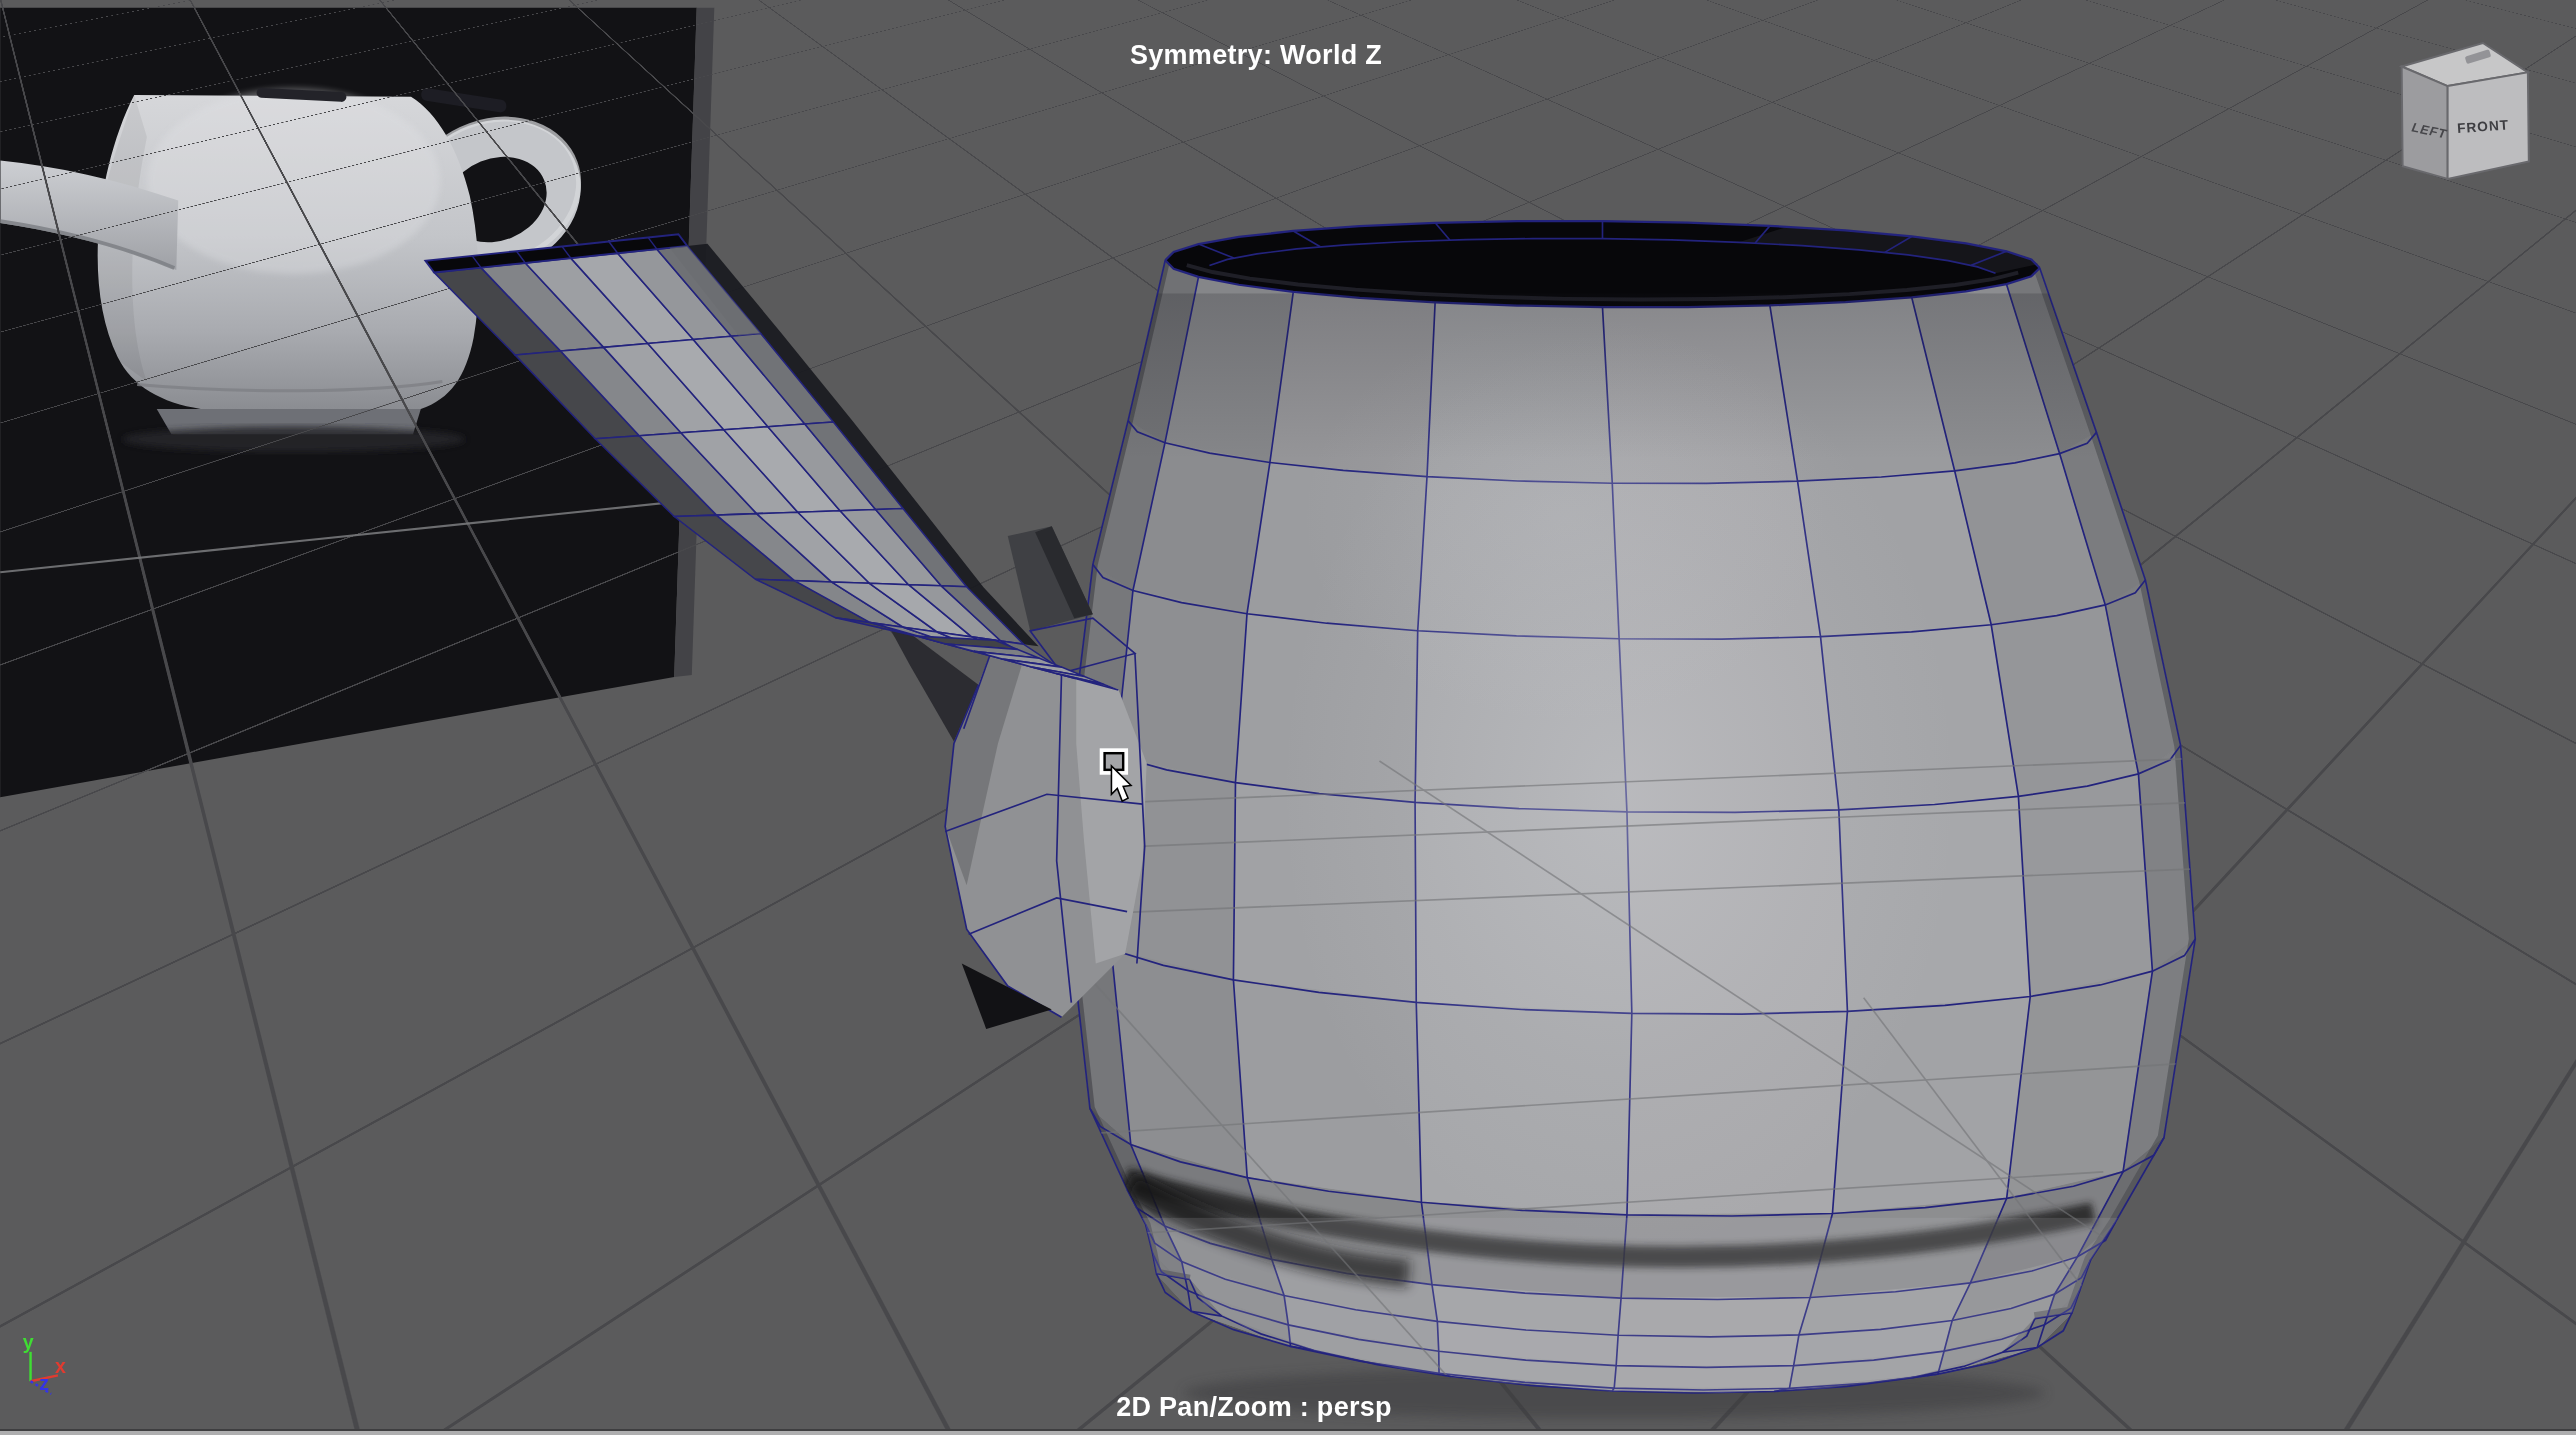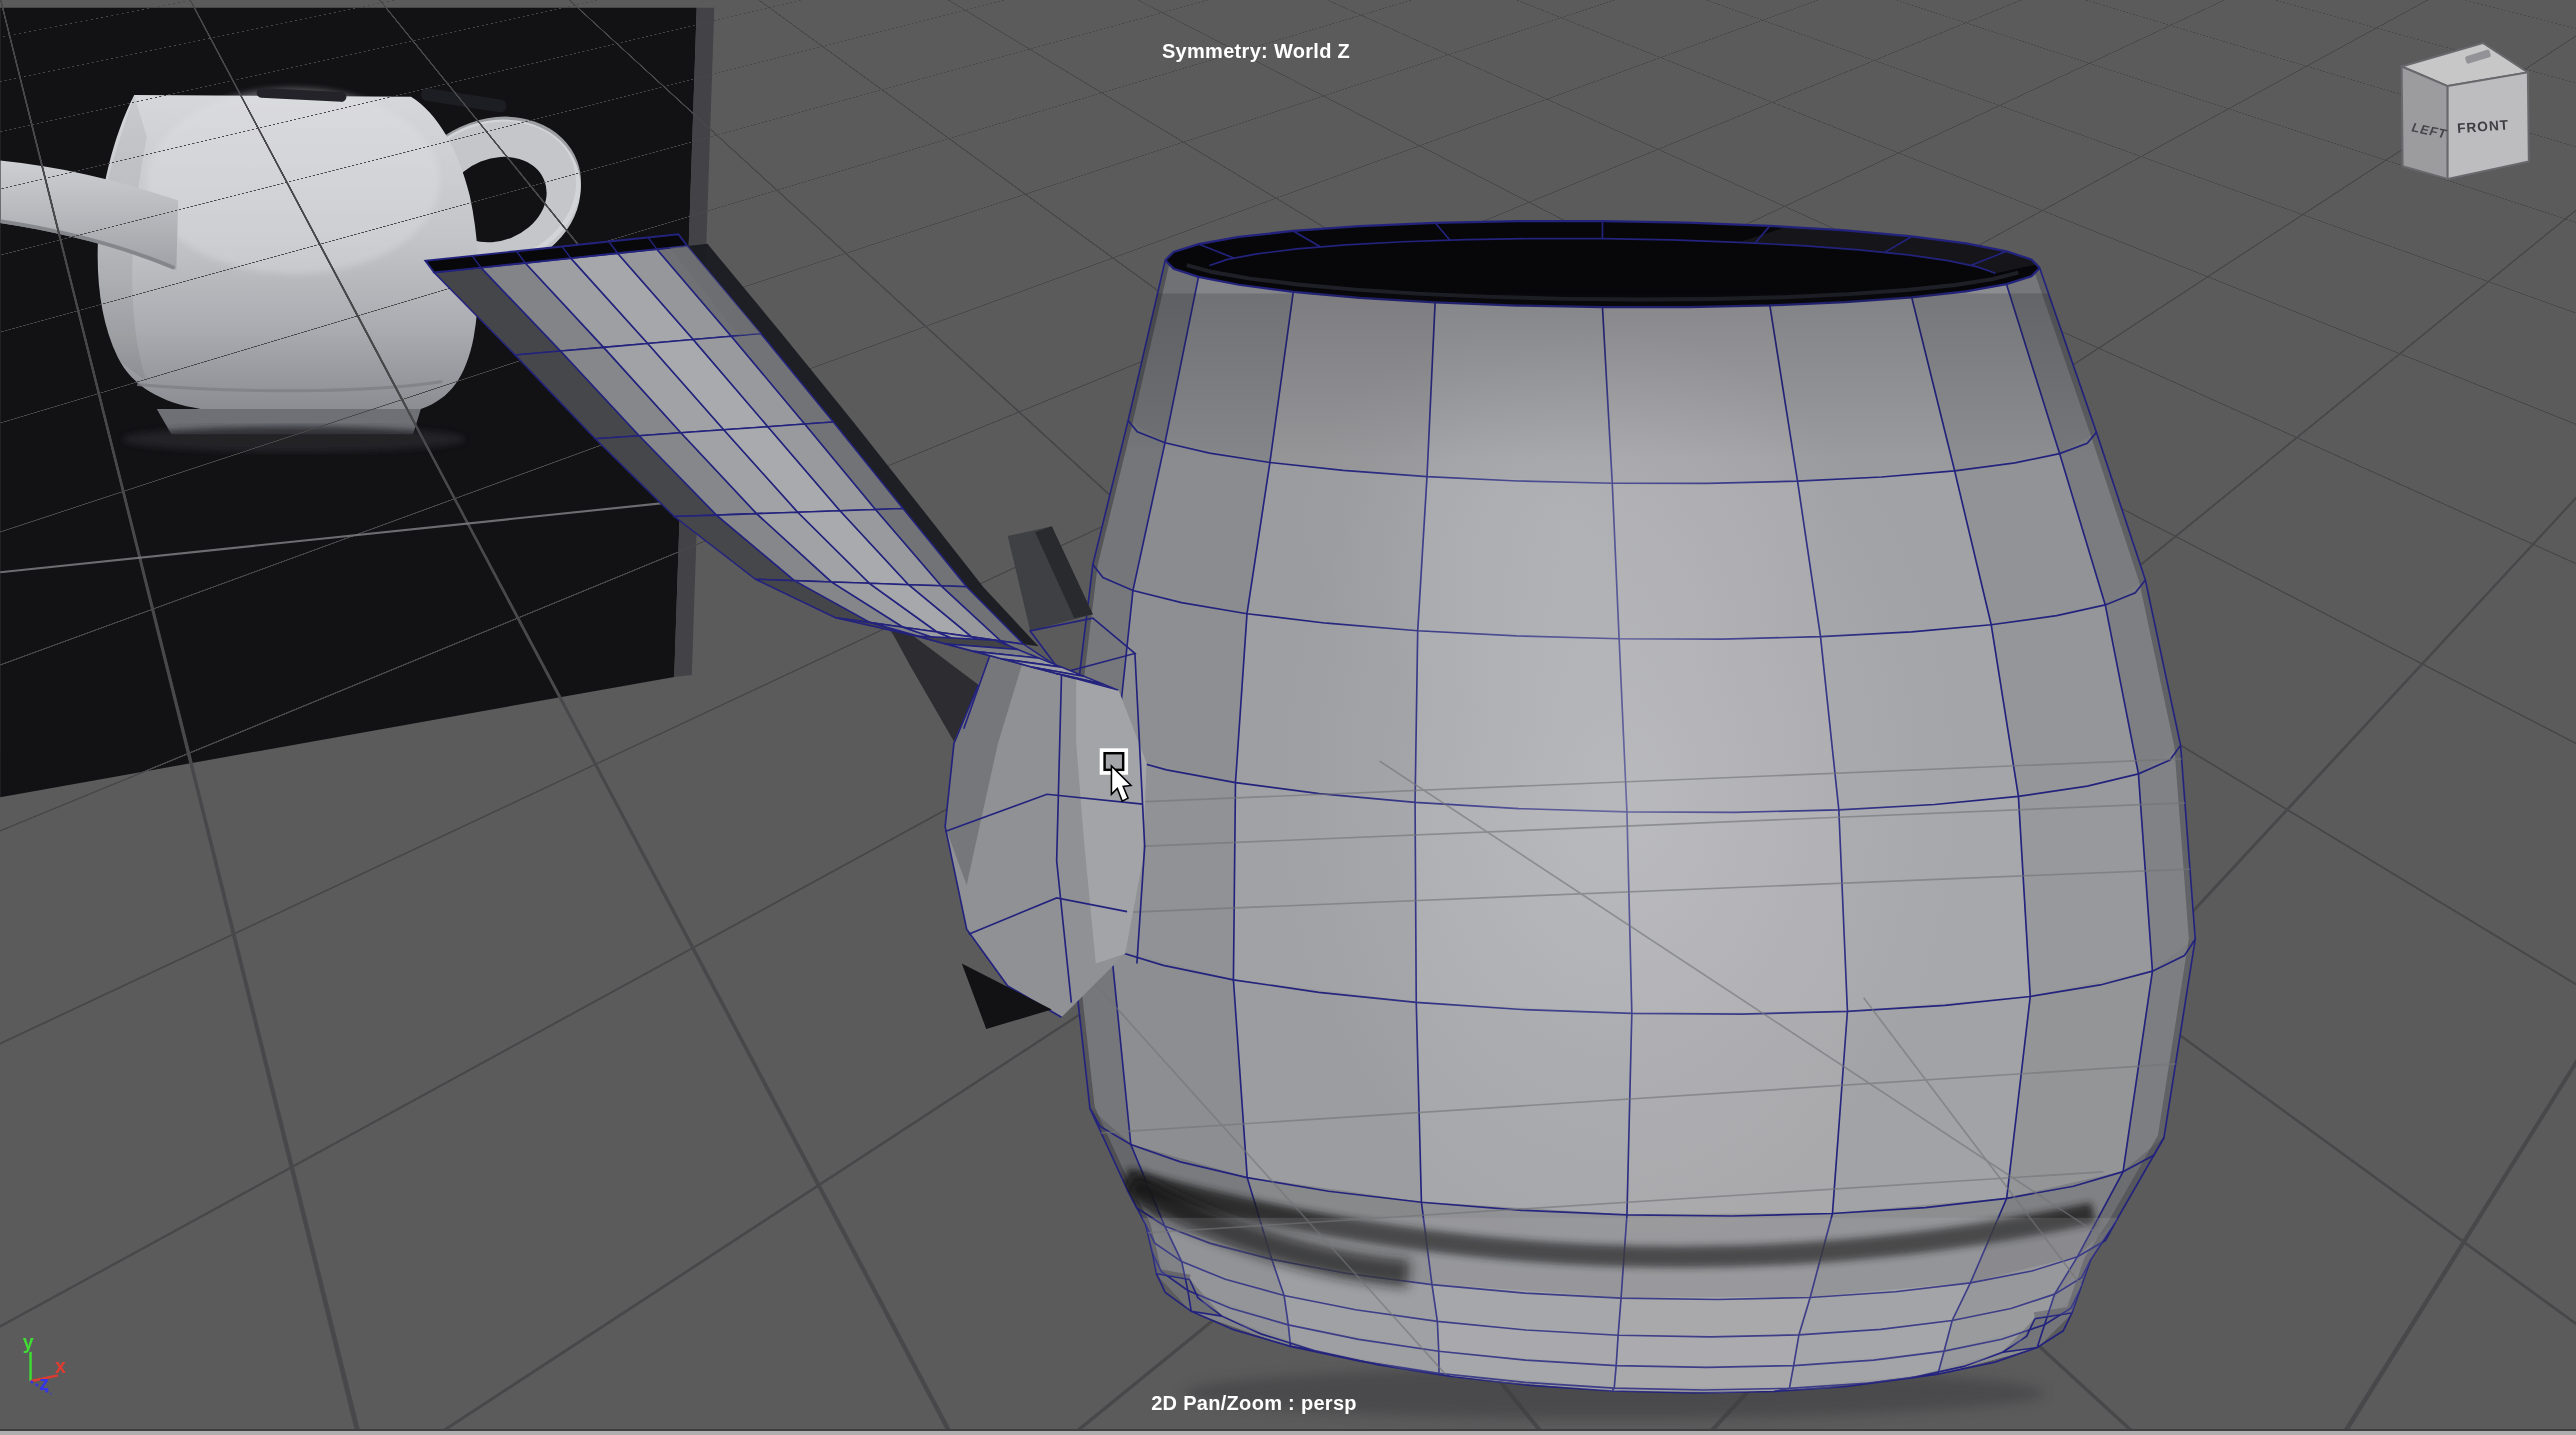--- a/index.html
+++ b/index.html
@@ -11,21 +11,21 @@
   #gridwrap{z-index:3;perspective:1565px;perspective-origin:1614px 421px;pointer-events:none;overflow:hidden;}
   #gridplane{position:absolute;left:1288px;top:1516px;width:39134px;height:39134px;
     margin-left:-19567px;margin-top:-19567px;
     transform:rotateX(55deg) rotateZ(47deg);
     background-image:
       repeating-linear-gradient(0deg,#48484b 0px,#48484b 3.9px,transparent 3.9px,transparent 450px),
       repeating-linear-gradient(90deg,#48484b 0px,#48484b 3.9px,transparent 3.9px,transparent 450px);}
   #photolayer{z-index:1;}
   #meshlayer{z-index:4;}
   #hudlayer{z-index:6;pointer-events:none;}
-  .hud-text{position:absolute;color:#ffffff;font-weight:bold;font-size:20px;
+  .hud-text{position:absolute;color:#ffffff;font-weight:bold;font-size:27px;
     transform:translateX(-50%);white-space:nowrap;letter-spacing:0.3px;}
   #symtext{left:1256px;top:40px;}
   #panzoomtext{left:1254px;top:1392px;}
   #bottomstrip{position:absolute;left:0;right:0;bottom:0;height:5.9px;background:#aeaeaf;
     border-top:2px solid #3e3e40;z-index:7;}
   svg{display:block;}
 </style>
 </head>
 <body>
 

